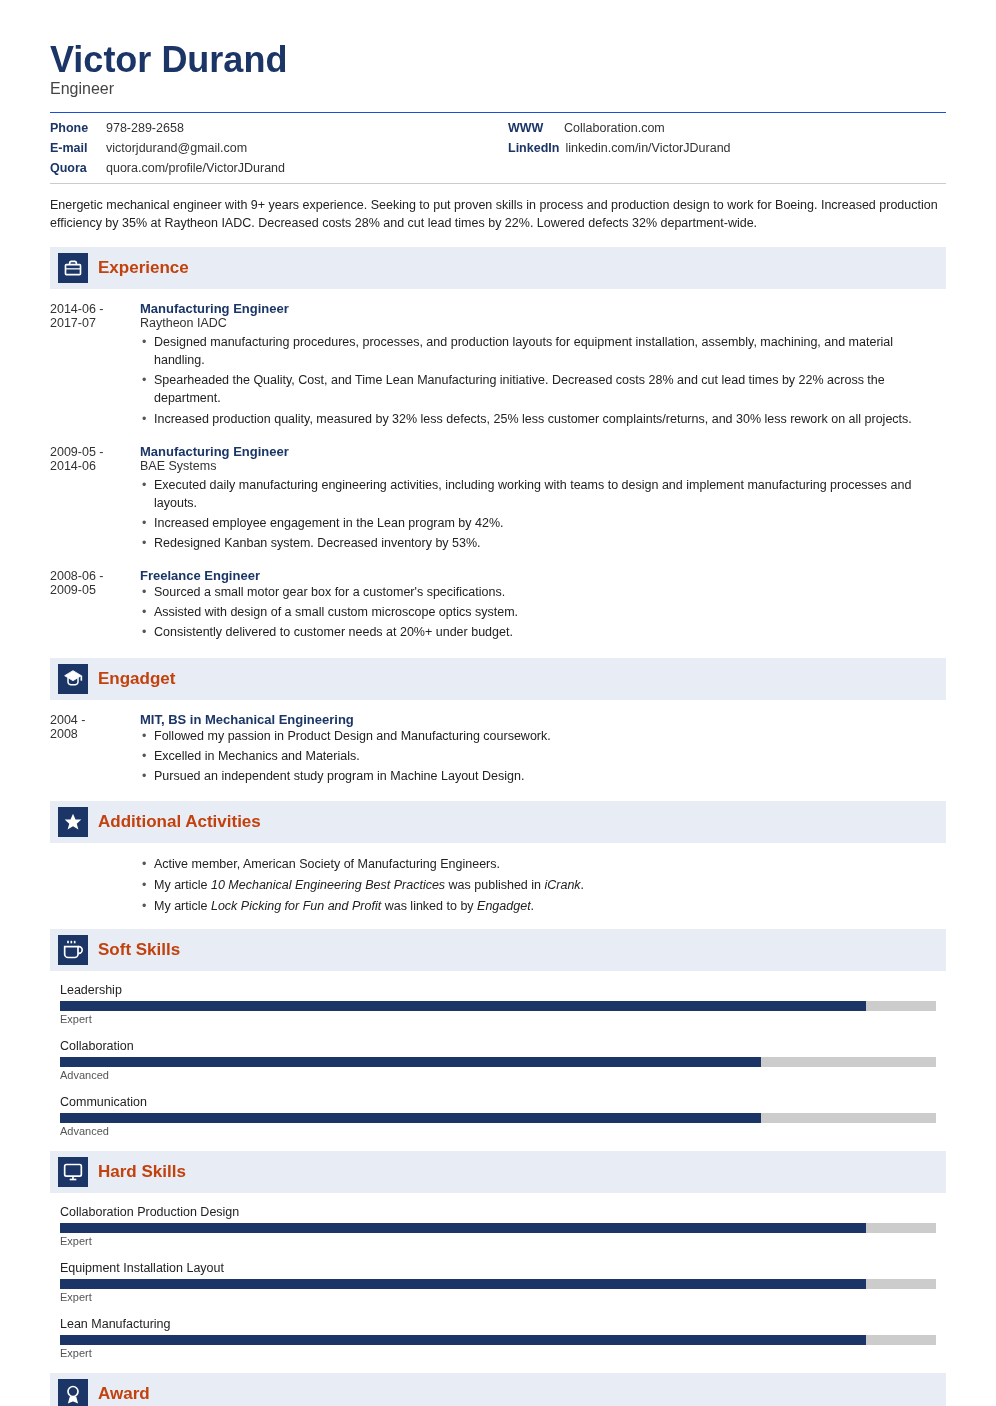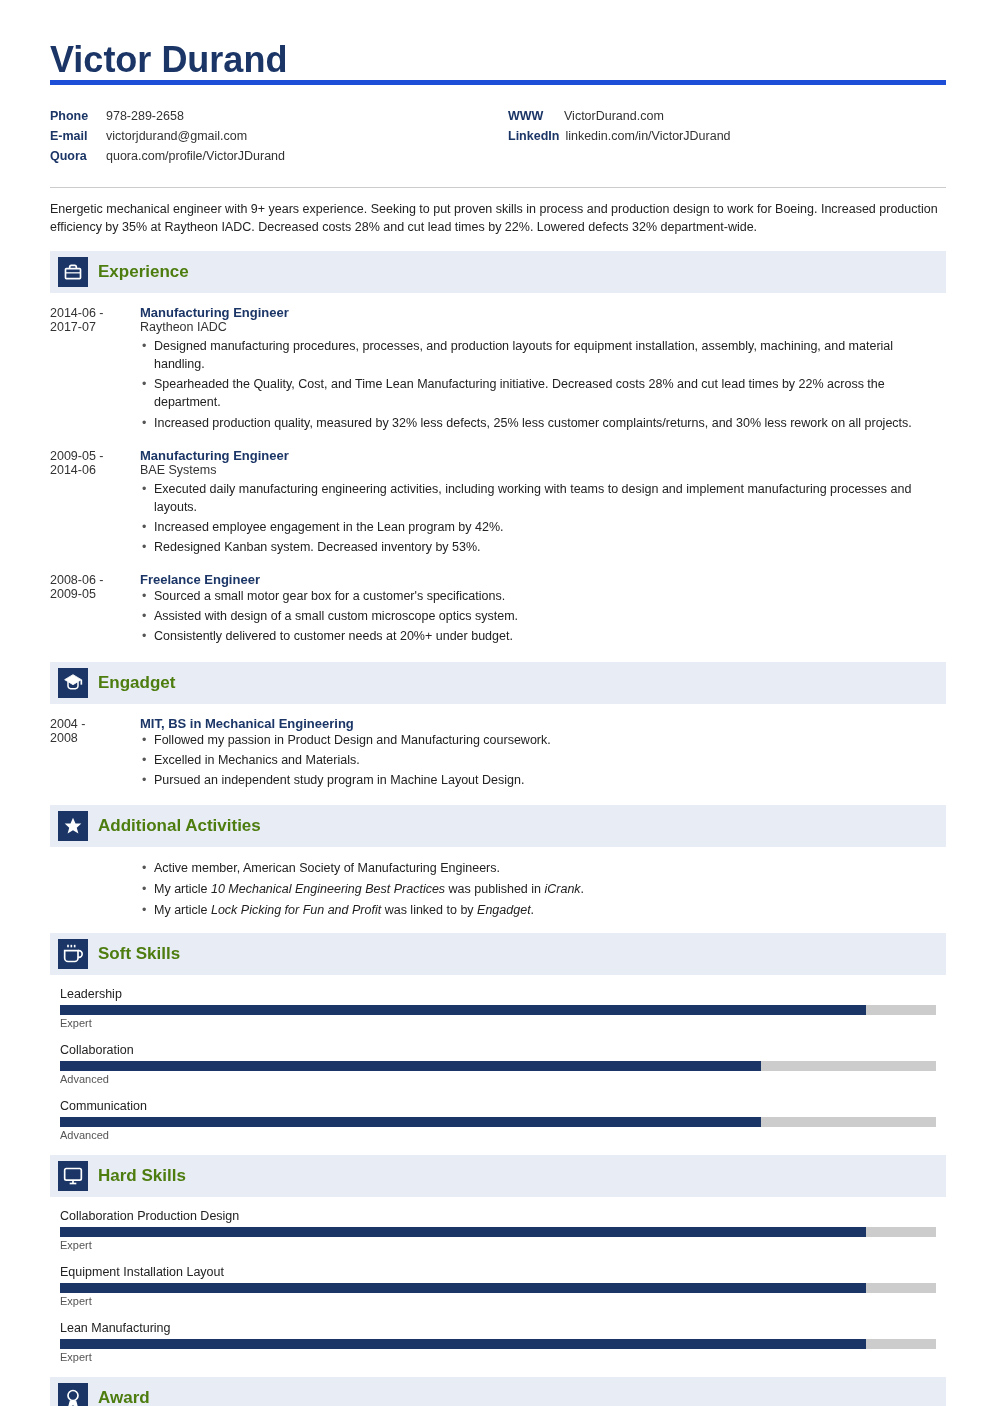--- a/index.html
+++ b/index.html
@@ -20,23 +20,23 @@
     .title {
       font-size: 16px;
       color: #444;
       margin-bottom: 14px;
     }
     .contact-grid {
       display: grid;
       grid-template-columns: 1fr 1fr;
       gap: 2px 20px;
       margin-bottom: 12px;
-      border-top: 5px solid #1d4ed8;
+      border-top: 1px solid #1d4ed8;
       border-bottom: 1px solid #ccc;
-      padding: 22px 0;
+      padding: 6px 0;
     }
     .contact-item {
       display: flex;
       gap: 6px;
       font-size: 12.5px;
       padding: 2px 0;
     }
     .contact-label {
       font-weight: bold;
       color: #1a3566;
@@ -66,21 +66,21 @@
       display: flex;
       align-items: center;
       justify-content: center;
       color: white;
       font-size: 15px;
       flex-shrink: 0;
     }
     .section-title {
       font-size: 17px;
       font-weight: bold;
-      color: #4d7c0f;
+      color: #c2410c;
     }
 
     
     .exp-entry {
       display: flex;
       gap: 0;
       margin-bottom: 14px;
     }
     .exp-dates {
       min-width: 90px;
@@ -178,30 +178,31 @@
     .icon-svg {
       width: 20px;
       height: 20px;
     }
   </style>
 </head>
 <body>
 
 <div>
   <div class="name">Victor Durand</div>
+  <div class="title">Engineer</div>
 </div>
 
 <div class="contact-grid">
   <div class="contact-item">
     <span class="contact-label">Phone</span>
     <span class="contact-value">978-289-2658</span>
   </div>
   <div class="contact-item">
     <span class="contact-label">WWW</span>
-    <span class="contact-value">VictorDurand.com</span>
+    <span class="contact-value">Collaboration.com</span>
   </div>
   <div class="contact-item">
     <span class="contact-label">E-mail</span>
     <span class="contact-value">victorjdurand@gmail.com</span>
   </div>
   <div class="contact-item">
     <span class="contact-label">LinkedIn</span>
     <span class="contact-value">linkedin.com/in/VictorJDurand</span>
   </div>
   <div class="contact-item">

